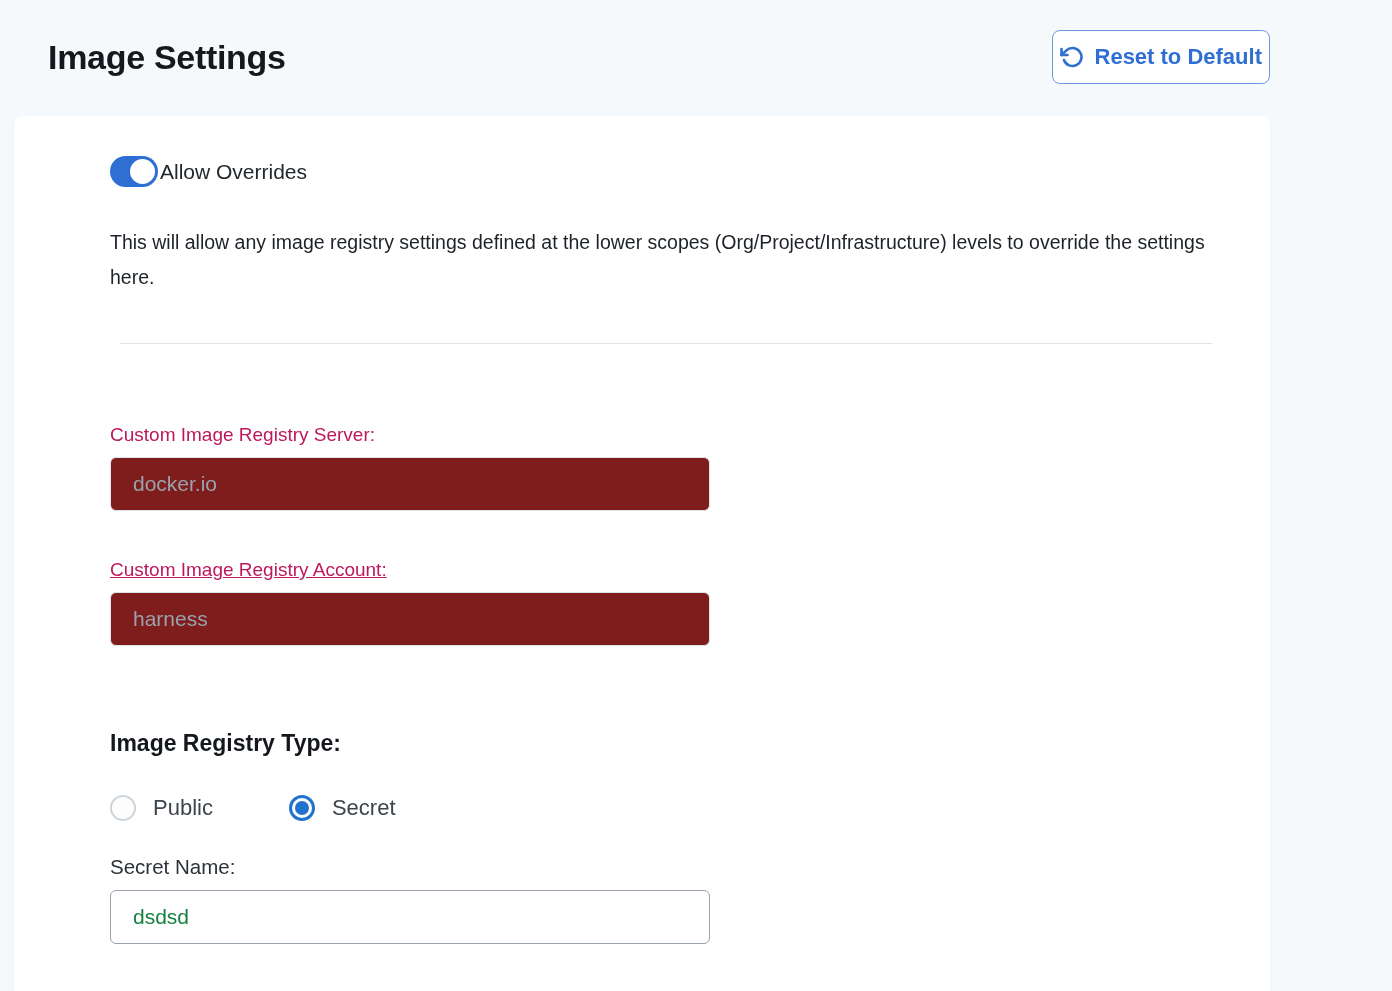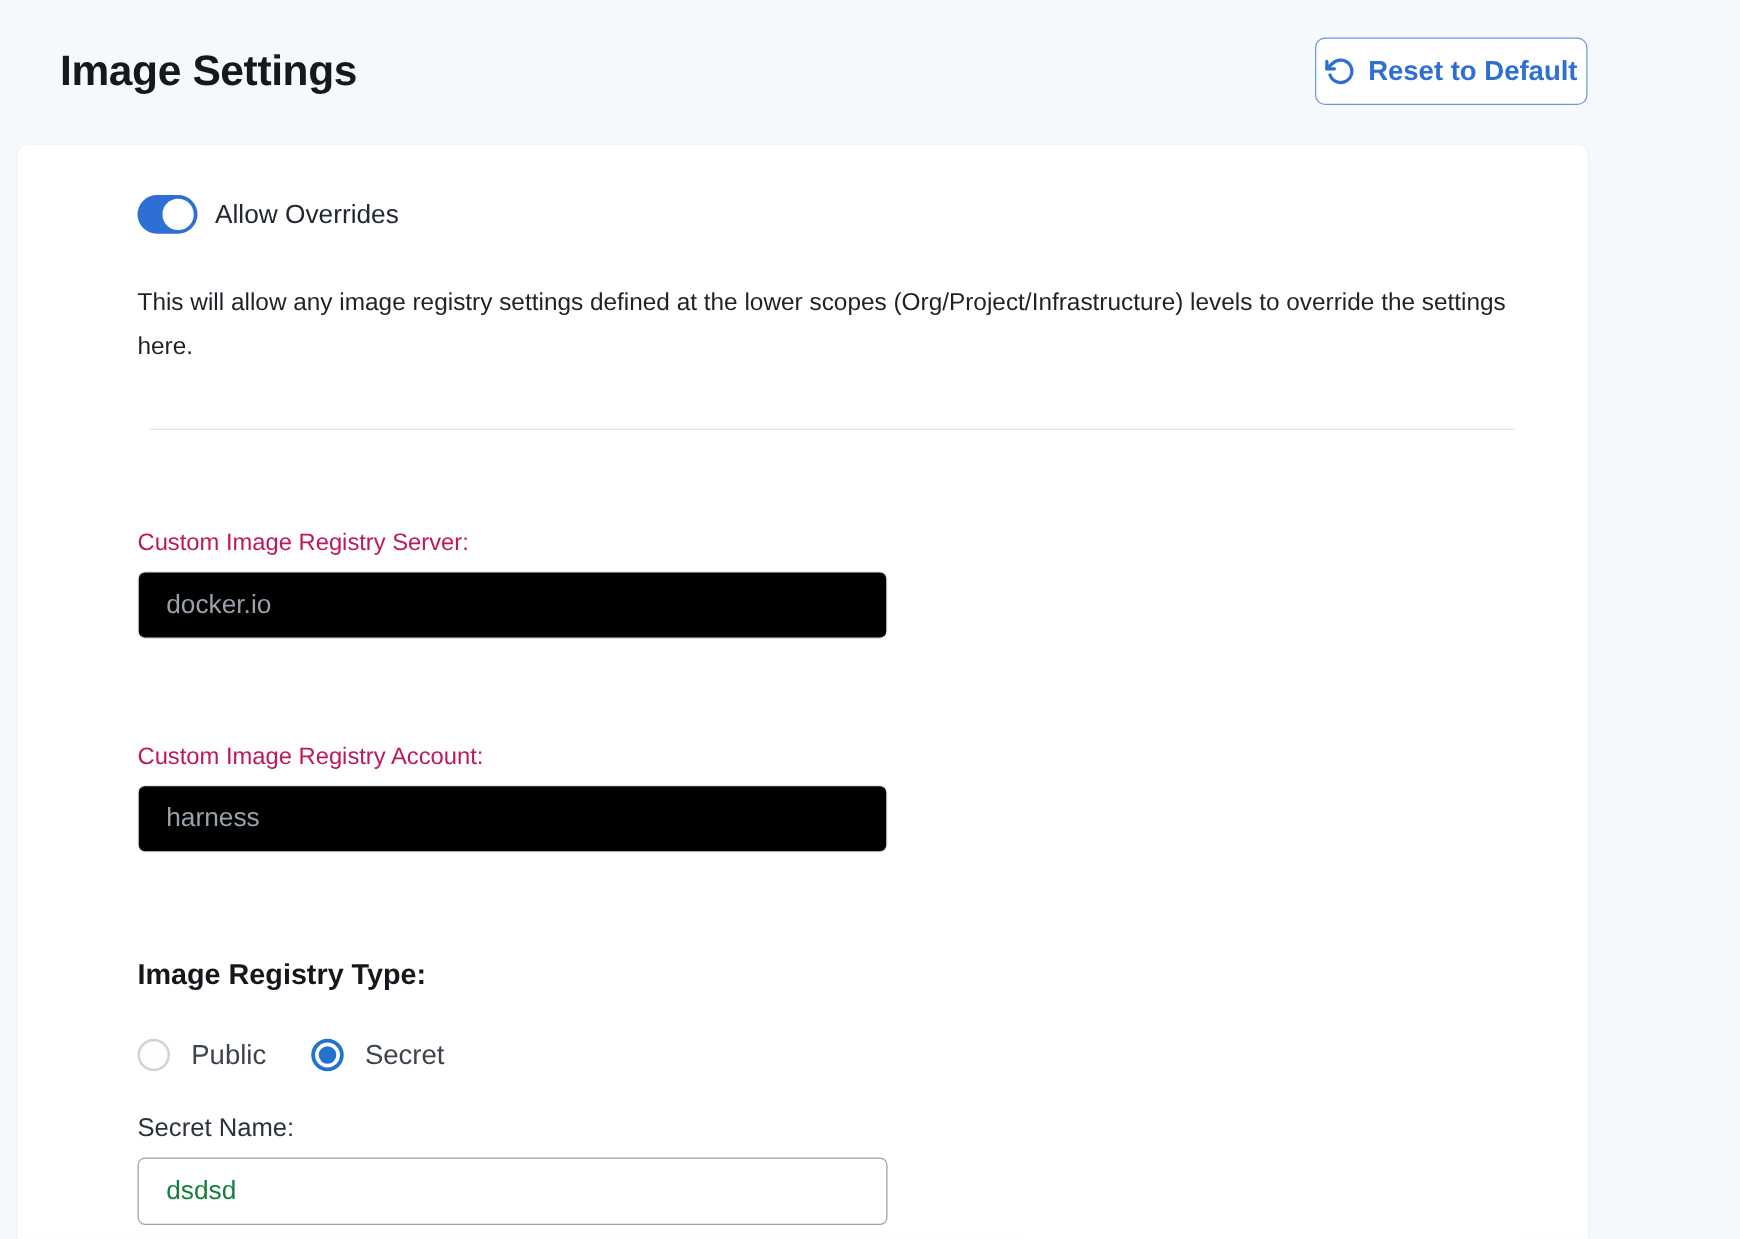--- a/index.html
+++ b/index.html
@@ -48,21 +48,21 @@
     background: #ffffff;
     border-radius: 8px;
     box-shadow: 0 1px 3px rgba(40, 60, 90, 0.06);
     padding: 40px 58px 60px 96px;
   }
 
   
   .toggle-row {
     display: flex;
     align-items: center;
-    gap: 14px;
+    gap: 2px;
   }
   .toggle {
     width: 48px;
     height: 31px;
     border-radius: 18px;
     background: #2f6fd4;
     position: relative;
     cursor: pointer;
     flex: 0 0 auto;
     border: none;
@@ -95,35 +95,35 @@
     border-top: 1px solid #dee3e9;
     margin: 48px 0 0 10px;
   }
 
   
   .field-label {
     font-size: 19px;
     color: #be185d;
     margin-top: 80px;
   }
-  .field-label.tight { margin-top: 84px; }
+  .field-label.tight { margin-top: 48px; text-decoration: underline; }
 
   .text-input {
     display: block;
     margin-top: 11px;
     width: 600px;
     height: 54px;
     border-radius: 6px;
     font-family: inherit;
     font-size: 21px;
     padding: 0 22px;
     outline: none;
   }
   .text-input:disabled {
-    background: #000000;
+    background: #7f1d1d;
     border: 1px solid #dfe4ea;
     color: #99a2ac;
     -webkit-text-fill-color: #99a2ac;
   }
   .text-input.editable {
     background: #ffffff;
     border: 1px solid #98a2ac;
     color: #15803d;
   }
 
@@ -131,21 +131,21 @@
     margin-top: 84px;
     font-size: 23px;
     font-weight: 700;
     color: #14181c;
   }
 
   
   .radio-row {
     display: flex;
     align-items: center;
-    gap: 36px;
+    gap: 76px;
     margin-top: 38px;
   }
   .radio-option {
     display: flex;
     align-items: center;
     gap: 17px;
     cursor: pointer;
   }
   .radio-circle {
     width: 26px;

